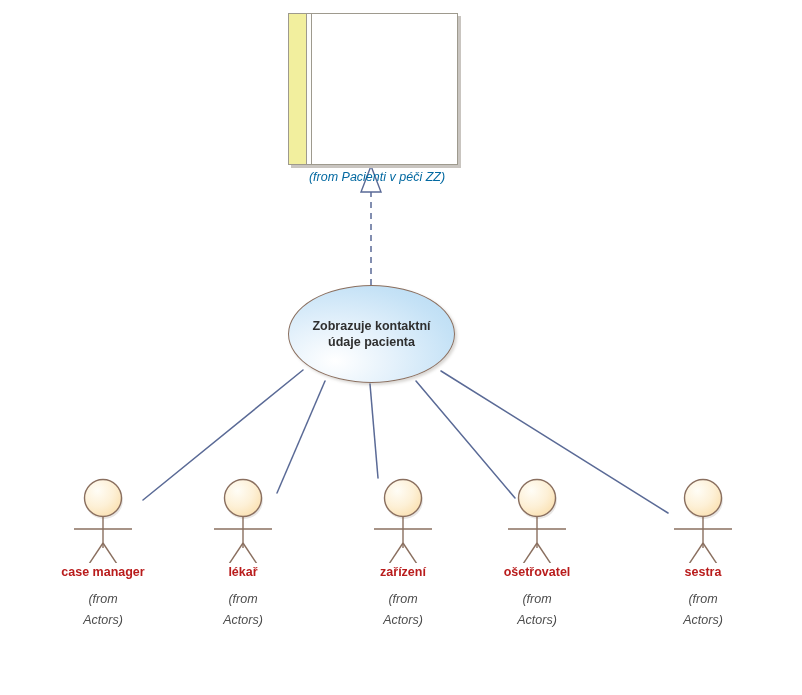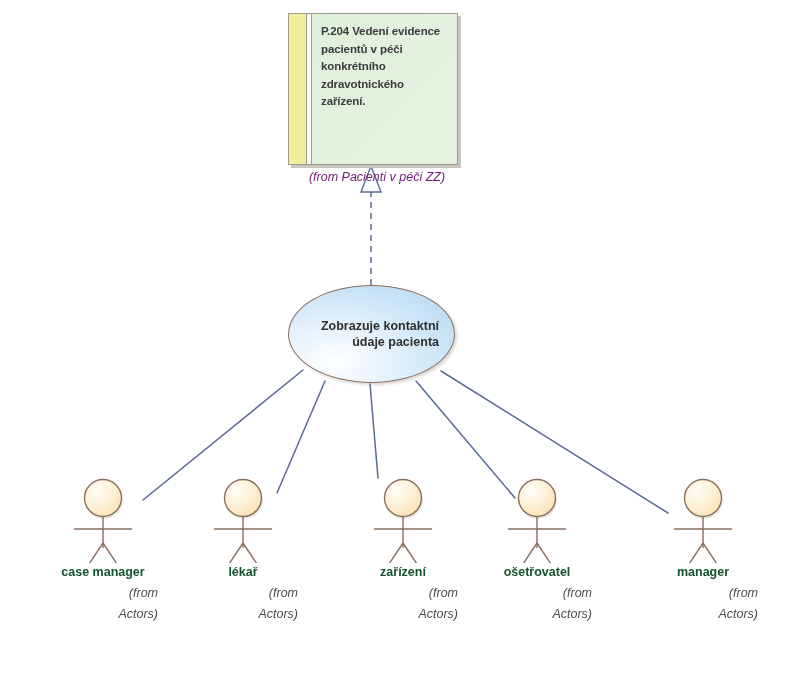--- a/index.html
+++ b/index.html
@@ -61,21 +61,21 @@
   }
   
   .note-from {
     position: absolute;
     left: 288px;
     top: 170px;
     width: 178px;
     text-align: center;
     font-size: 12.5px;
     font-style: italic;
-    color: #701a75;
+    color: #0369a1;
     white-space: nowrap;
   }
   
   .usecase {
     position: absolute;
     left: 288px;
     top: 285px;
     width: 167px;
     height: 98px;
     border-radius: 50%;
@@ -84,50 +84,49 @@
     background: radial-gradient(ellipse at 28% 78%, #ffffff 0%, #e4f1fb 35%, #c5e2f6 72%, #b4d9f2 100%);
     box-shadow: 2px 2px 3px rgba(120,110,100,0.28);
     display: flex;
     align-items: center;
     justify-content: center;
   }
   .usecase-label {
     font-size: 12.5px;
     font-weight: bold;
     color: #2f2f2f;
-    text-align: right;
+    text-align: center;
     line-height: 16px;
     width: 135px;
   }
   
   .actor {
     position: absolute;
     width: 110px;
     top: 458px;
     text-align: center;
   }
   .actor-figure {
     position: relative;
     width: 110px;
     height: 105px;
   }
   .actor-name {
     font-size: 12.5px;
     font-weight: bold;
-    color: #14532d;
+    color: #b91c1c;
     white-space: nowrap;
     margin-top: 2px;
   }
   .actor-from {
     font-size: 12.5px;
     font-style: italic;
     color: #4c4c4c;
     line-height: 21px;
-    margin-top: 4px;
-    text-align: right;
+    margin-top: 10px;
   }
 </style>
 </head>
 <body>
 
 <svg id="diagram-canvas" viewBox="0 0 802 695" xmlns="http://www.w3.org/2000/svg">
 
   <g>
     <line x1="371" y1="285" x2="371" y2="192" stroke="#5a6a96" stroke-width="1.5" stroke-dasharray="6,5"></line>
     <polygon points="371,166 361,192 381,192" fill="#ffffff" stroke="#5a6a96" stroke-width="1.4"></polygon>
@@ -138,23 +137,20 @@
     <line x1="325" y1="381" x2="277" y2="493"></line>
     <line x1="370" y1="384" x2="378" y2="478"></line>
     <line x1="416" y1="381" x2="515" y2="498"></line>
     <line x1="441" y1="371" x2="668" y2="513"></line>
   </g>
 </svg>
 
 <div class="req-note">
   <div class="req-note-band"></div>
   <div class="req-note-gap"></div>
-  <div class="req-note-body">
-    <div class="req-note-text">P.204  Vedení evidence pacientů v péči konkrétního zdravotnického zařízení.</div>
-  </div>
 </div>
 <div class="note-from">(from Pacienti v péči ZZ)</div>
 
 <div class="usecase">
   <div class="usecase-label">Zobrazuje kontaktní údaje pacienta</div>
 </div>
 
 <div id="actors-layer">
     <div class="actor" style="left: 48px;">
       <div class="actor-figure"><svg width="110" height="105" viewBox="0 0 110 105" xmlns="http://www.w3.org/2000/svg">
@@ -253,19 +249,19 @@
               <stop offset="100%" stop-color="#fadfae"></stop>
             </radialGradient>
           </defs>
           <ellipse cx="56" cy="42" rx="19" ry="19" fill="rgba(150,140,130,0.22)"></ellipse>
           <ellipse cx="55" cy="40" rx="18.5" ry="18.5" fill="url(#headg4)" stroke="#8a6f5f" stroke-width="1.4"></ellipse>
           <line x1="55" y1="58.5" x2="55" y2="90" stroke="#8a6f5f" stroke-width="1.4"></line>
           <line x1="26" y1="71" x2="84" y2="71" stroke="#8a6f5f" stroke-width="1.6"></line>
           <line x1="55" y1="85" x2="37" y2="112" stroke="#8a6f5f" stroke-width="1.4"></line>
           <line x1="55" y1="85" x2="73" y2="112" stroke="#8a6f5f" stroke-width="1.4"></line>
         </svg></div>
-      <div class="actor-name">manager</div>
+      <div class="actor-name">sestra</div>
       <div class="actor-from">
         <div>(from</div>
         <div>Actors)</div>
       </div>
     </div>
   </div>
 
 </body></html>

